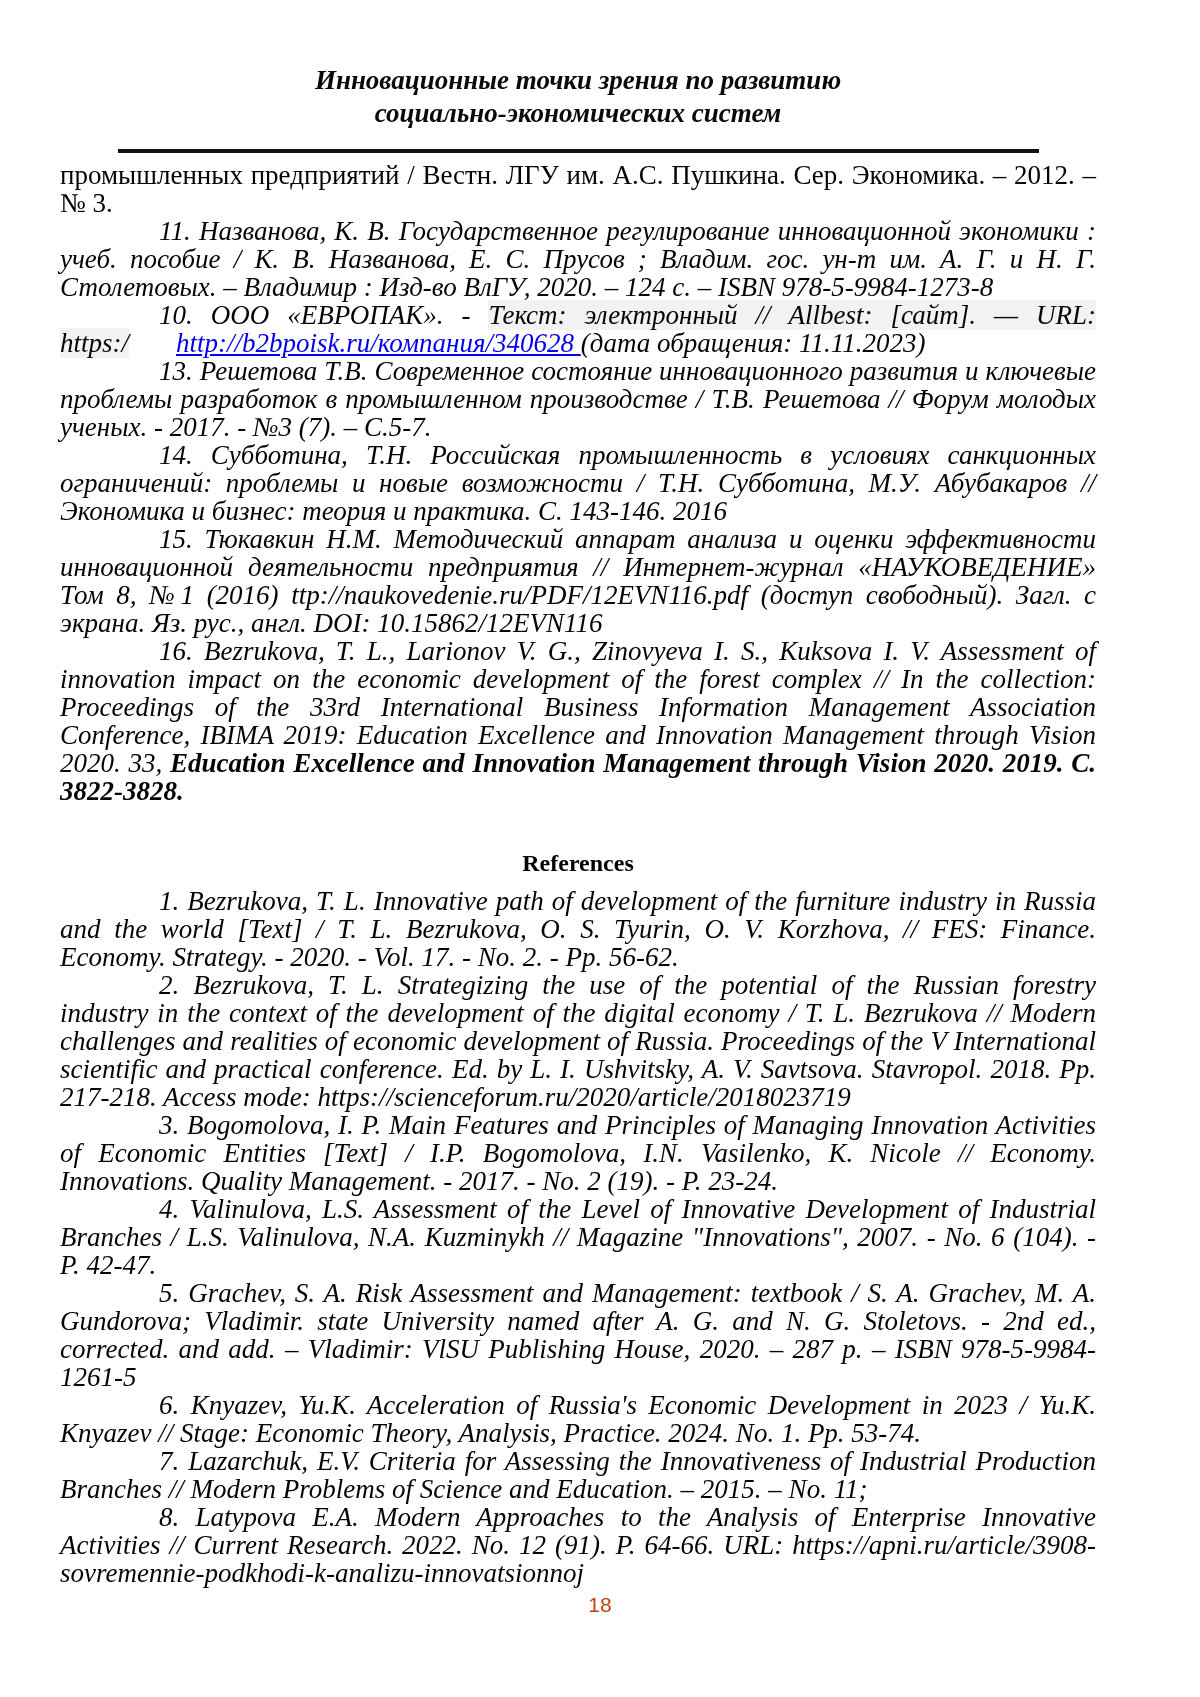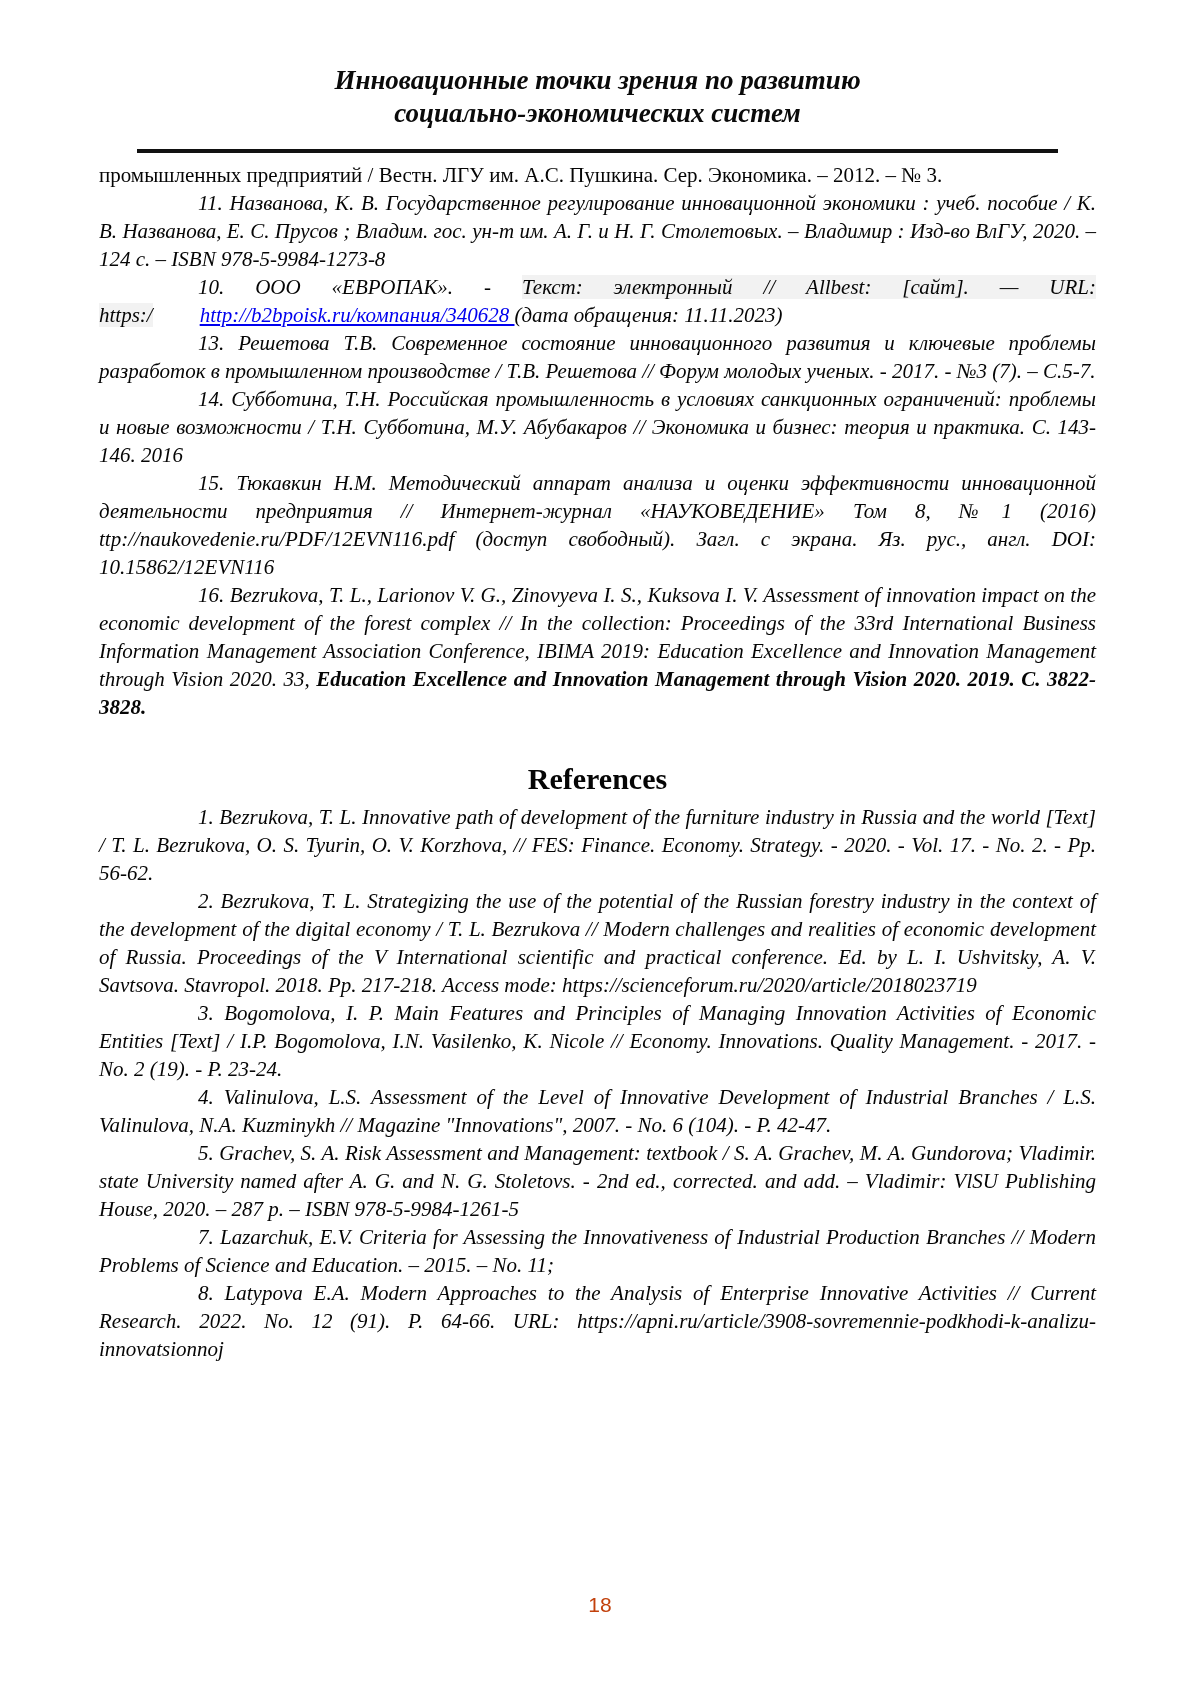--- a/index.html
+++ b/index.html
@@ -5,59 +5,59 @@
   html, body { margin: 0; padding: 0; background: #ffffff; }
   .sheet {
     position: relative;
     width: 1200px;
     height: 1697px;
     background: #ffffff;
     color: #000000;
     font-family: "Liberation Serif", "DejaVu Serif", serif;
     overflow: hidden;
     box-sizing: border-box;
-    padding: 64px 104px 0 99px;
+    padding: 64px 104px 0 60px;
   }
   .doc-header {
     text-align: center;
     font-weight: bold;
     font-style: italic;
     font-size: 27px;
     line-height: 33px;
     color: #0a0a0a;
   }
   .rule {
     width: 921px;
     margin: 19px auto 0 auto;
     height: 0;
     border-top: 4px solid #111111;
   }
   .textblock { margin-top: 8px; }
   .para {
     margin: 0;
-    font-size: 21px;
+    font-size: 27px;
     line-height: 28px;
     text-align: justify;
     overflow-wrap: break-word;
     word-break: break-word;
     color: #050505;
   }
   .para.indent { text-indent: 99px; font-style: italic; }
   .seg-normal { }
   .seg-highlight { background: #f2f2f2; }
   .seg-bold { font-weight: bold; }
   a.hyperlink {
     color: #0000EE;
     text-decoration: underline;
     cursor: pointer;
     margin-left: 47px;
   }
   .refs-heading {
     margin: 44px 0 10px 0;
-    font-size: 30px;
+    font-size: 24px;
     line-height: 28px;
     font-weight: bold;
     text-align: center;
     color: #050505;
   }
   .pagenum {
     position: absolute;
     top: 1592px;
     left: 0;
     width: 1200px;
@@ -91,19 +91,20 @@
     </section>
 
   <h2 class="refs-heading">References</h2>
 
   <section class="textblock" id="references">
       <p class="para indent"><span class="seg-normal">1. Bezrukova, T. L. Innovative path of development of the furniture industry in Russia and the world [Text] / T. L. Bezrukova, O. S. Tyurin, O. V. Korzhova, // FES: Finance. Economy. Strategy. - 2020. - Vol. 17. - No. 2. - Pp. 56-62.</span></p>
       <p class="para indent"><span class="seg-normal">2. Bezrukova, T. L. Strategizing the use of the potential of the Russian forestry industry in the context of the development of the digital economy / T. L. Bezrukova // Modern challenges and realities of economic development of Russia. Proceedings of the V International scientific and practical conference. Ed. by L. I. Ushvitsky, A. V. Savtsova. Stavropol. 2018. Pp. 217-218. Access mode: https://scienceforum.ru/2020/article/2018023719</span></p>
       <p class="para indent"><span class="seg-normal">3. Bogomolova, I. P. Main Features and Principles of Managing Innovation Activities of Economic Entities [Text] / I.P. Bogomolova, I.N. Vasilenko, K. Nicole // Economy. Innovations. Quality Management. - 2017. - No. 2 (19). - P. 23-24.</span></p>
       <p class="para indent"><span class="seg-normal">4. Valinulova, L.S. Assessment of the Level of Innovative Development of Industrial Branches / L.S. Valinulova, N.A. Kuzminykh // Magazine "Innovations", 2007. - No. 6 (104). - P. 42-47.</span></p>
       <p class="para indent"><span class="seg-normal">5. Grachev, S. A. Risk Assessment and Management: textbook / S. A. Grachev, M. A. Gundorova; Vladimir. state University named after A. G. and N. G. Stoletovs. - 2nd ed., corrected. and add. – Vladimir: VlSU Publishing House, 2020. – 287 p. – ISBN 978-5-9984-1261-5</span></p>
+      <p class="para indent"><span class="seg-normal">6. Knyazev, Yu.K. Acceleration of Russia's Economic Development in 2023 / Yu.K. Knyazev // Stage: Economic Theory, Analysis, Practice. 2024. No. 1. Pp. 53-74.</span></p>
       <p class="para indent"><span class="seg-normal">7. Lazarchuk, E.V. Criteria for Assessing the Innovativeness of Industrial Production Branches // Modern Problems of Science and Education. – 2015. – No. 11;</span></p>
       <p class="para indent"><span class="seg-normal">8. Latypova E.A. Modern Approaches to the Analysis of Enterprise Innovative Activities // Current Research. 2022. No. 12 (91). P. 64-66. URL: https://apni.ru/article/3908-sovremennie-podkhodi-k-analizu-innovatsionnoj</span></p>
     </section>
 
   <div class="pagenum">18</div>
 
 </div>
 
 </body></html>

